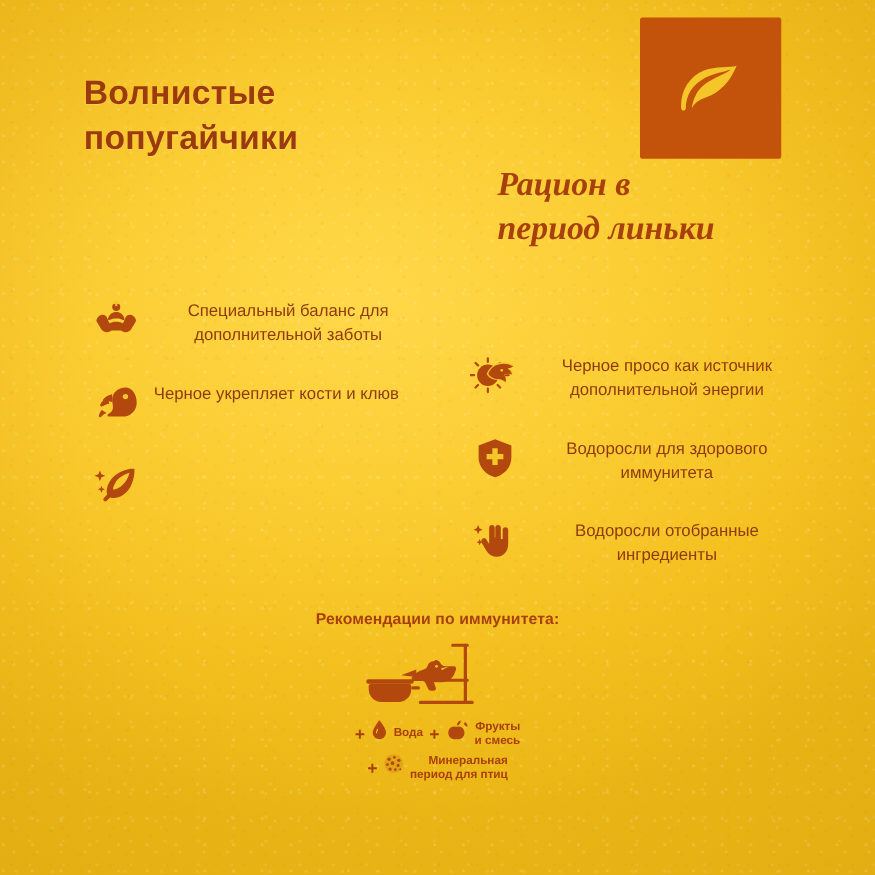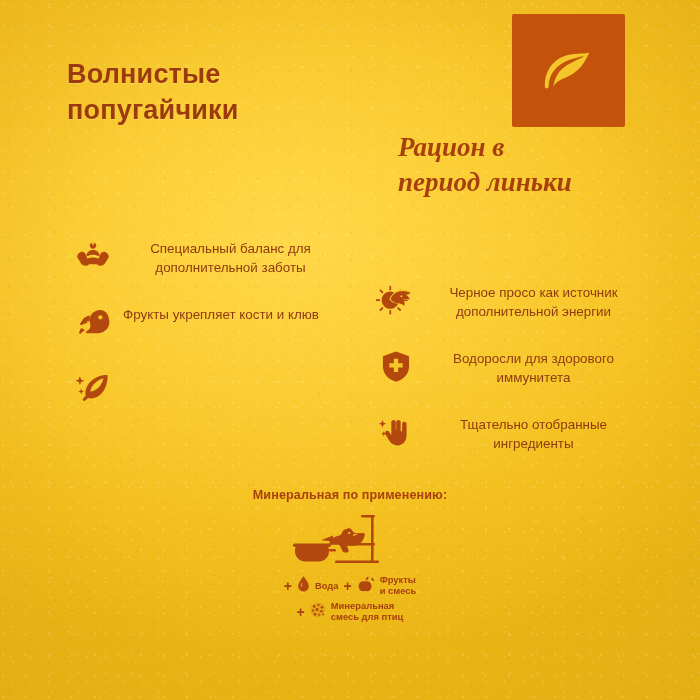--- a/index.html
+++ b/index.html
@@ -156,21 +156,21 @@
     color: #a8400d;
     font-size: 14px;
     font-weight: bold;
     line-height: 1;
   }
   .rec-label {
     color: #a8400d;
     font-size: 9.4px;
     font-weight: bold;
     line-height: 1.12;
-    text-align: left;
+    text-align: right;
     white-space: pre-line;
   }
 </style>
 </head>
 <body>
 
 <div id="page">
   <div id="texture"></div>
   <div id="vignette"></div>
 
@@ -212,21 +212,21 @@
           <g fill="#b2480d">
             <path d="M33 6c-7 0-13 5.2-13 12 0 3 .8 5 .8 7.5 0 3-1.6 5-4.6 6.6-1.2.6-1 2.4.4 2.4h13.6c7.4 0 13.8-5.6 13.8-13.6C44 12.6 39.6 6 33 6z"></path>
             <path d="M20 12.8c-3.6.6-6.6 2.4-8.6 4.8-.9 1.1.1 2.6 1.5 2.3 2.4-.5 5-.4 7.1.3z"></path>
             <circle cx="33" cy="15" r="2.6" fill="#f5c629"></circle>
             <path d="M16 15.5c-3.4 1.6-6.2 4.2-7.6 7.2-.6 1.3.9 2.6 2.1 1.8 2-1.3 4.3-2.2 6.6-2.5z"></path>
             <path d="M20.5 29.5c2.6 1.4 5.6 2.2 8.5 2.2" stroke="#b2480d" stroke-width="0" fill="none"></path>
             <path d="M10 28c-1.6 1.6-2.6 3.6-3 5.8-.2 1.3 1.4 2 2.2 1 1.4-1.7 3.2-3 5.2-3.8z"></path>
           </g>
         </svg>
       </span>
-      <span class="txt">Фрукты укрепляет кости и клюв</span>
+      <span class="txt">Черное укрепляет кости и клюв</span>
     </div>
 
     <div class="benefit">
       <span class="icon">
         <svg viewBox="0 0 48 44" width="40" height="36" aria-hidden="true">
           <g fill="#b2480d">
             <path d="M38 5c-9 1.5-16.5 6-20.5 12.5-2.7 4.4-3.4 8.8-2.4 12.6L12 33.5c-.8.8-.8 2 0 2.7.8.8 2 .8 2.7 0l3.3-3.3c3.6 1.2 8 .6 12.2-2 6.6-4.2 10.3-11.6 11.4-20.6.3-2.7.3-4.4.1-5.2-.2-.2-1.9-.3-3.7-.1zM21 27.6c-.6-2.6 0-5.7 2-8.9 2.8-4.6 7.8-8 14-9.8-1.6 6.2-5 11.2-9.6 14-3.2 2-6.3 2.6-8.9 2z"></path>
             <path d="M8 6.5l1.5 3.8 3.8 1.5-3.8 1.5L8 17.1l-1.5-3.8-3.8-1.5 3.8-1.5z"></path>
             <path d="M9.5 21.5l1 2.5 2.5 1-2.5 1-1 2.5-1-2.5-2.5-1 2.5-1z"></path>
           </g>
@@ -270,27 +270,27 @@
     <div class="benefit">
       <span class="icon">
         <svg viewBox="0 0 48 44" width="40" height="36" aria-hidden="true">
           <g fill="#b2480d">
             <path d="M27 6c1.5 0 2.7 1.2 2.7 2.7v11.1h1.8V11c0-1.5 1.2-2.7 2.7-2.7S36.9 9.5 36.9 11v13.8c0 7-4.4 12.4-11 12.4-4.6 0-8-2.2-10.5-6.2L11 23.4c-.8-1.3-.4-3 .9-3.8 1.3-.8 3-.4 3.8.9l2.6 4.2V8.7C18.3 7.2 19.5 6 21 6s2.7 1.2 2.7 2.7v9.6h.6V8.7C24.3 7.2 25.5 6 27 6z"></path>
             <path d="M7.5 6.2l1.3 3.2 3.2 1.3-3.2 1.3-1.3 3.2-1.3-3.2L3 10.7l3.2-1.3z"></path>
             <path d="M9 19.8l.9 2.2 2.2.9-2.2.9-.9 2.2-.9-2.2-2.2-.9 2.2-.9z"></path>
           </g>
         </svg>
       </span>
-      <span class="txt">Тщательно отобранные ингредиенты</span>
+      <span class="txt">Водоросли отобранные ингредиенты</span>
     </div>
 
   </div>
 
   <div id="rec">
-    <div id="rec-title">Минеральная по применению:</div>
+    <div id="rec-title">Рекомендации по иммунитета:</div>
 
     <div id="rec-illustration">
       <svg viewBox="0 0 150 62" width="150" height="62" aria-hidden="true">
         <g fill="#b2480d">
 
           <rect x="96" y="6" width="2.6" height="48" rx="1"></rect>
           <rect x="60" y="51.5" width="44" height="2.6" rx="1.2"></rect>
           <rect x="70" y="34" width="30" height="2.4" rx="1.1"></rect>
           <rect x="86" y="6" width="14" height="2.4" rx="1.1"></rect>
 
@@ -348,17 +348,17 @@
               <circle cx="4.8" cy="11.8" r="1.4"></circle>
               <circle cx="9.8" cy="10.4" r="1.8"></circle>
               <circle cx="15.2" cy="12.6" r="1.5"></circle>
               <circle cx="7.4" cy="16.2" r="1.6"></circle>
               <circle cx="12.6" cy="16.8" r="1.3"></circle>
               <circle cx="17.4" cy="16.4" r="1.1"></circle>
             </g>
           </svg>
         </span>
         <span class="rec-label">Минеральная
-смесь для птиц</span>
+период для птиц</span>
       </div>
     </div>
   </div>
 </div>
 
 </body></html>

